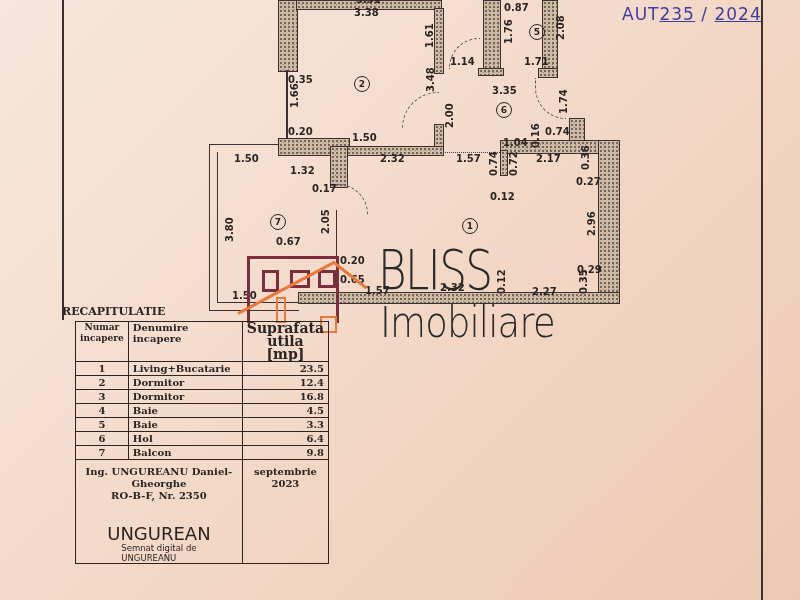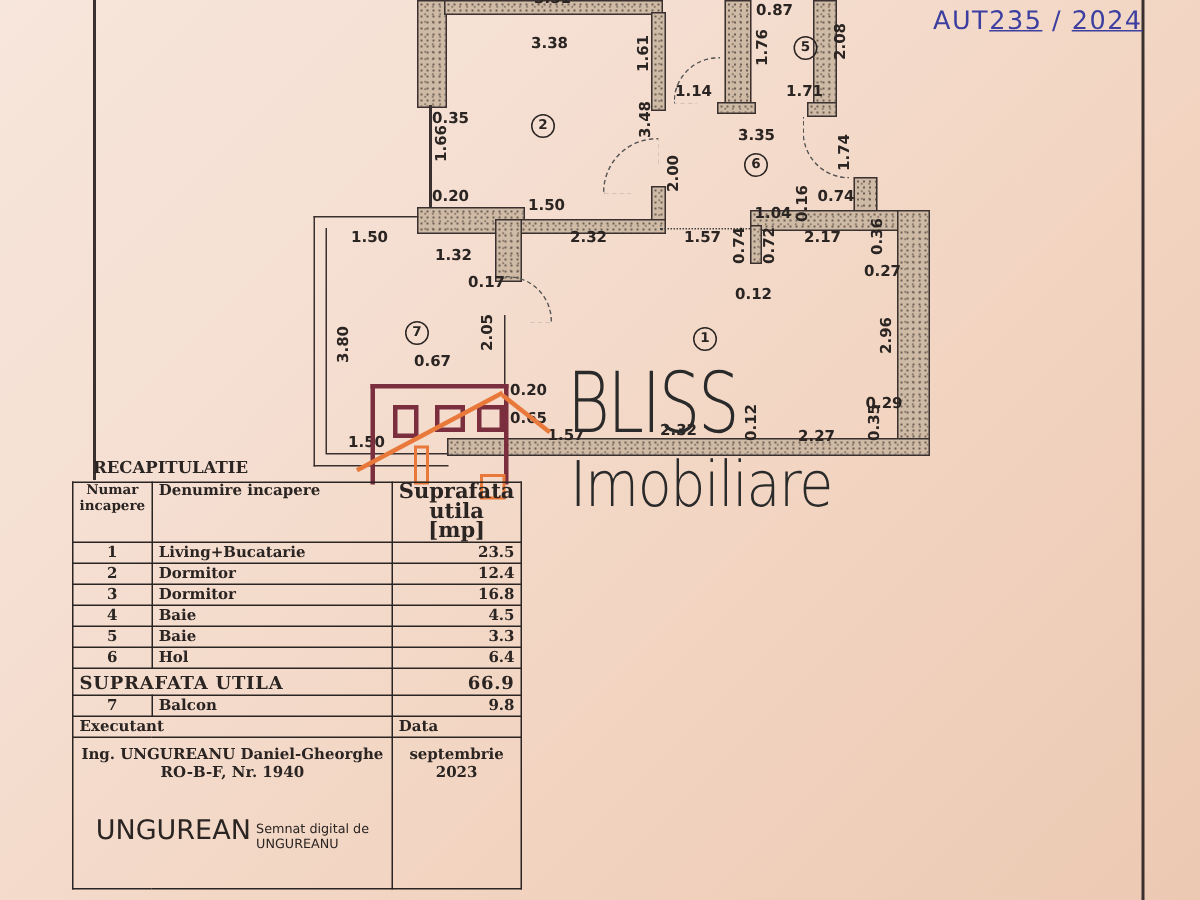--- a/index.html
+++ b/index.html
@@ -21,21 +21,21 @@
   .room-num { position:absolute; width:14px; height:14px; border:1.2px solid #2a2422; border-radius:50%; font-size:9px; text-align:center; line-height:14px; font-weight:bold; }
   .door-arc { position:absolute; border:1px dashed #555; }
   .stamp { position:absolute; left:622px; top:4px; font-family:"DejaVu Sans", sans-serif; font-size:17px; color:#3c3ea0; letter-spacing:1px; }
   .stamp u { text-decoration:underline; }
   .logo-frame { position:absolute; border:3px solid #7a2e3e; }
   .logo-sq { position:absolute; border:3px solid #7a2e3e; }
   .logo-orange { position:absolute; background:#e8793b; }
   .bliss { position:absolute; left:378px; top:240px; font-family:"DejaVu Sans", sans-serif; font-weight:200; font-size:56px; letter-spacing:-2px; color:#2a2a2a; line-height:60px; transform:scaleX(0.78); transform-origin:left top; }
   .imob { position:absolute; left:380px; top:300px; font-family:"DejaVu Sans", sans-serif; font-weight:200; font-size:42px; letter-spacing:-1px; color:#2a2a2a; line-height:46px; transform:scaleX(0.88); transform-origin:left top; }
   .recap-title { position:absolute; left:62px; top:305px; font-family:"DejaVu Serif", serif; font-weight:bold; font-size:11px; }
-  table.recap { position:absolute; left:48px; top:321px; width:300px; border-collapse:collapse; font-family:"DejaVu Serif", serif; font-size:10px; font-weight:bold;padding-left:48px; }
+  table.recap { position:absolute; left:75px; top:321px; width:254px; border-collapse:collapse; font-family:"DejaVu Serif", serif; font-size:10px; font-weight:bold;padding-left:48px; }
   table.recap td { border:1.5px solid #2a2422; padding:0 4px; height:13px; line-height:12px; }
   .c-num { width:38px; text-align:center; }
   .c-area { width:68px; text-align:right; }
   .hdr td { height:28px !important; vertical-align:top; }
   .hdr .c-area { text-align:center; font-size:14px; }
   .total-row td { font-size:12px; height:17px !important; letter-spacing:0.5px; }
   .exec-body td { height:100px !important; vertical-align:top; text-align:center; }
   .sig-big { font-family:"DejaVu Sans", sans-serif; font-weight:normal; font-size:18px; }
   .sig-small { font-family:"DejaVu Sans", sans-serif; font-weight:normal; font-size:8.5px; display:inline-block; vertical-align:top; text-align:left; line-height:10px; }
 </style>
@@ -84,21 +84,21 @@
   <div class="door-arc" style="left:535px;top:78px;width:30px;height:40px;border-radius:0 0 0 40px;border-right:none;border-top:none;"></div>
   <div class="door-arc" style="left:337px;top:184px;width:30px;height:30px;border-radius:0 30px 0 0;border-left:none;border-bottom:none;"></div>
 
   <div class="room-num" style="left:354px;top:76px;">2</div>
   <div class="room-num" style="left:529px;top:24px;">5</div>
   <div class="room-num" style="left:496px;top:102px;">6</div>
   <div class="room-num" style="left:462px;top:218px;">1</div>
   <div class="room-num" style="left:270px;top:214px;">7</div>
 
   <div class="dim" style="left:356px;top:-6px;">3.51</div>
-  <div class="dim" style="left:354px;top:24px;text-align:center;">3.38</div>
+  <div class="dim" style="left:354px;top:7px;text-align:center;">3.38</div>
   <div class="dim vert" style="left:424px;top:48px;">1.61</div>
   <div class="dim" style="left:288px;top:74px;">0.35</div>
   <div class="dim vert" style="left:289px;top:108px;">1.66</div>
   <div class="dim" style="left:288px;top:126px;">0.20</div>
   <div class="dim" style="left:352px;top:132px;">1.50</div>
   <div class="dim vert" style="left:425px;top:92px;">3.48</div>
   <div class="dim" style="left:450px;top:56px;">1.14</div>
   <div class="dim vert" style="left:444px;top:128px;">2.00</div>
   <div class="dim" style="left:492px;top:85px;">3.35</div>
   <div class="dim vert" style="left:558px;top:114px;">1.74</div>
@@ -181,37 +181,29 @@
   <tr>
     <td class="c-num">5</td>
     <td>Baie</td>
     <td class="c-area">3.3</td>
   </tr>
   <tr>
     <td class="c-num">6</td>
     <td>Hol</td>
     <td class="c-area">6.4</td>
   </tr>
-  <tr class="total-row">
-    <td colspan="2">SUPRAFATA UTILA</td>
-    <td class="c-area">66.9</td>
-  </tr>
   <tr>
     <td class="c-num">7</td>
     <td>Balcon</td>
     <td class="c-area">9.8</td>
   </tr>
-  <tr>
-    <td colspan="2" style="text-align:left;">Executant</td>
-    <td style="text-align:left;">Data</td>
-  </tr>
   <tr class="exec-body">
     <td colspan="2">
       <div style="margin-top:6px;">Ing. UNGUREANU Daniel-Gheorghe</div>
-      <div>RO-B-F, Nr. 1940</div>
+      <div>RO-B-F, Nr. 2350</div>
       <div style="margin-top:26px;">
         <span class="sig-big">UNGUREAN</span>
         <span class="sig-small">
           <span>Semnat digital de</span><br>
           <span>UNGUREANU</span>
         </span>
       </div>
     </td>
     <td>
       <div style="margin-top:6px;">septembrie</div>

